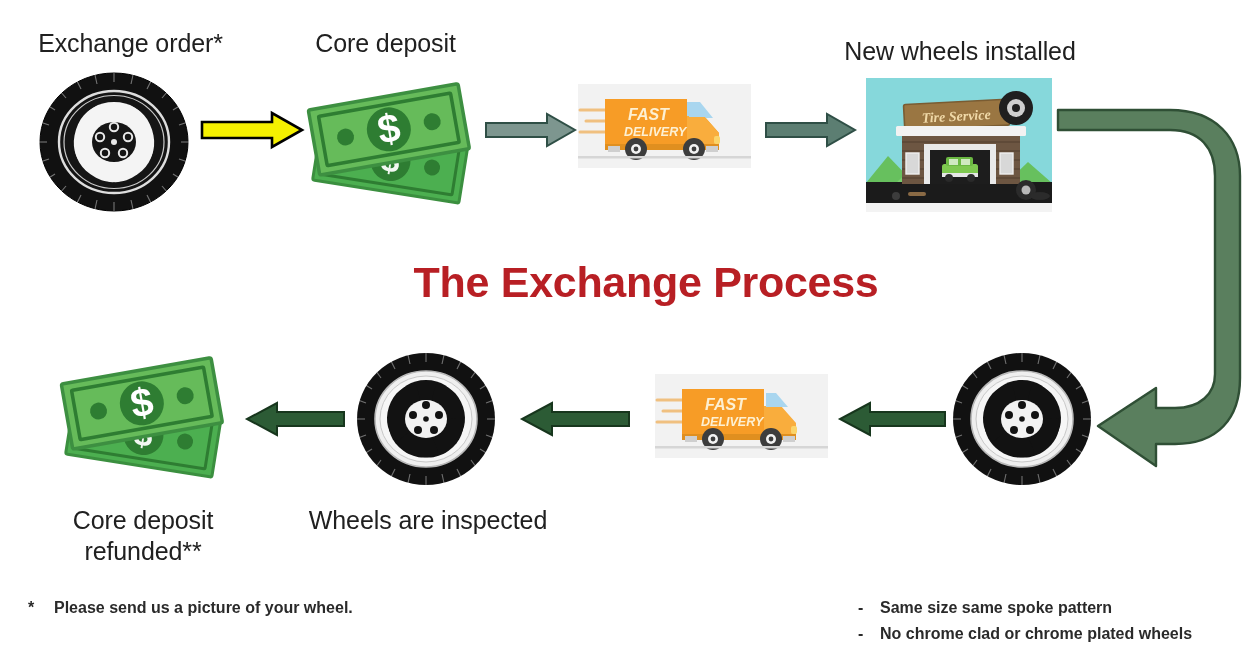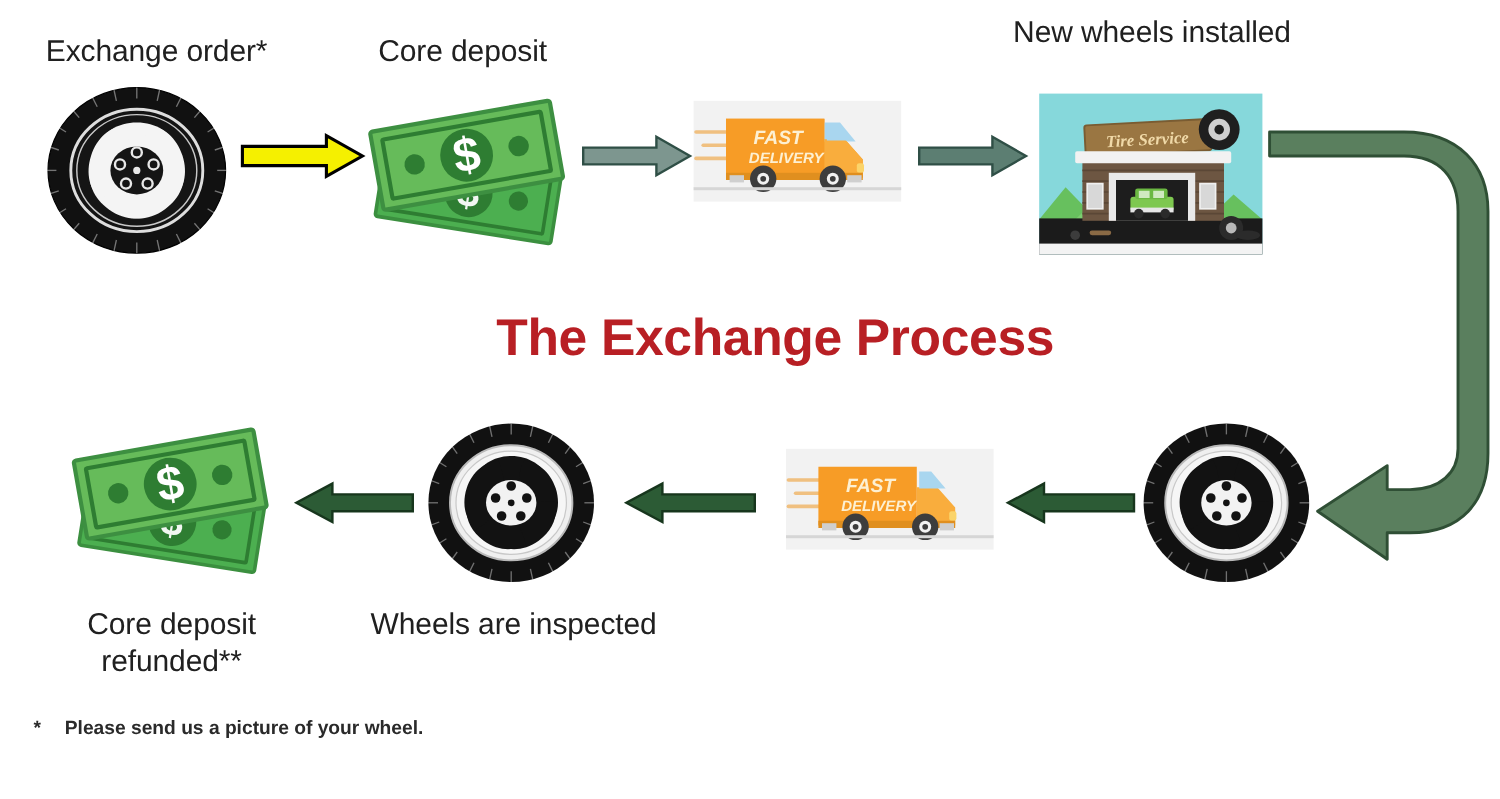--- a/index.html
+++ b/index.html
@@ -29,21 +29,21 @@
 </style>
 </head>
 <body>
 
 <div class="stage">
 
   <div class="abs label" style="left:8px;top:28px;width:245px;">Exchange order*</div>
 
   <div class="abs label" style="left:278px;top:28px;width:215px;">Core deposit</div>
 
-  <div class="abs label" style="left:800px;top:12px;width:320px;">New wheels installed</div>
+  <div class="abs label" style="left:800px;top:36px;width:320px;">New wheels installed</div>
 
   <div class="abs" style="left:38px;top:72px;">
     <svg width="152" height="140" viewBox="0 0 152 140">
       <g>
         <ellipse cx="76" cy="70" rx="74" ry="69" fill="#111111"></ellipse>
         <ellipse cx="76" cy="70" rx="74" ry="69" fill="none" stroke="#000" stroke-width="1"></ellipse>
 
         <g stroke="#ffffff" stroke-width="1.1" opacity="0.42">
           <line x1="76" y1="1" x2="76" y2="10"></line>
             <line x1="95" y1="3" x2="93" y2="12"></line>
@@ -425,15 +425,21 @@
   <div class="abs label" style="left:288px;top:505px;width:280px;">Wheels are inspected</div>
 
 
   <div class="abs" style="left:28px;top:595px;">
     <div class="fn">
       <span class="mk">*</span><span>Please send us a picture of your wheel.</span>
     </div>
   </div>
 
   <div class="abs" style="left:858px;top:595px;">
+    <div class="fn">
+      <span class="mk2">-</span><span>Same size same spoke pattern</span>
+    </div>
+    <div class="fn">
+      <span class="mk2">-</span><span>No chrome clad or chrome plated wheels</span>
+    </div>
   </div>
 
 </div>
 
 </body></html>

